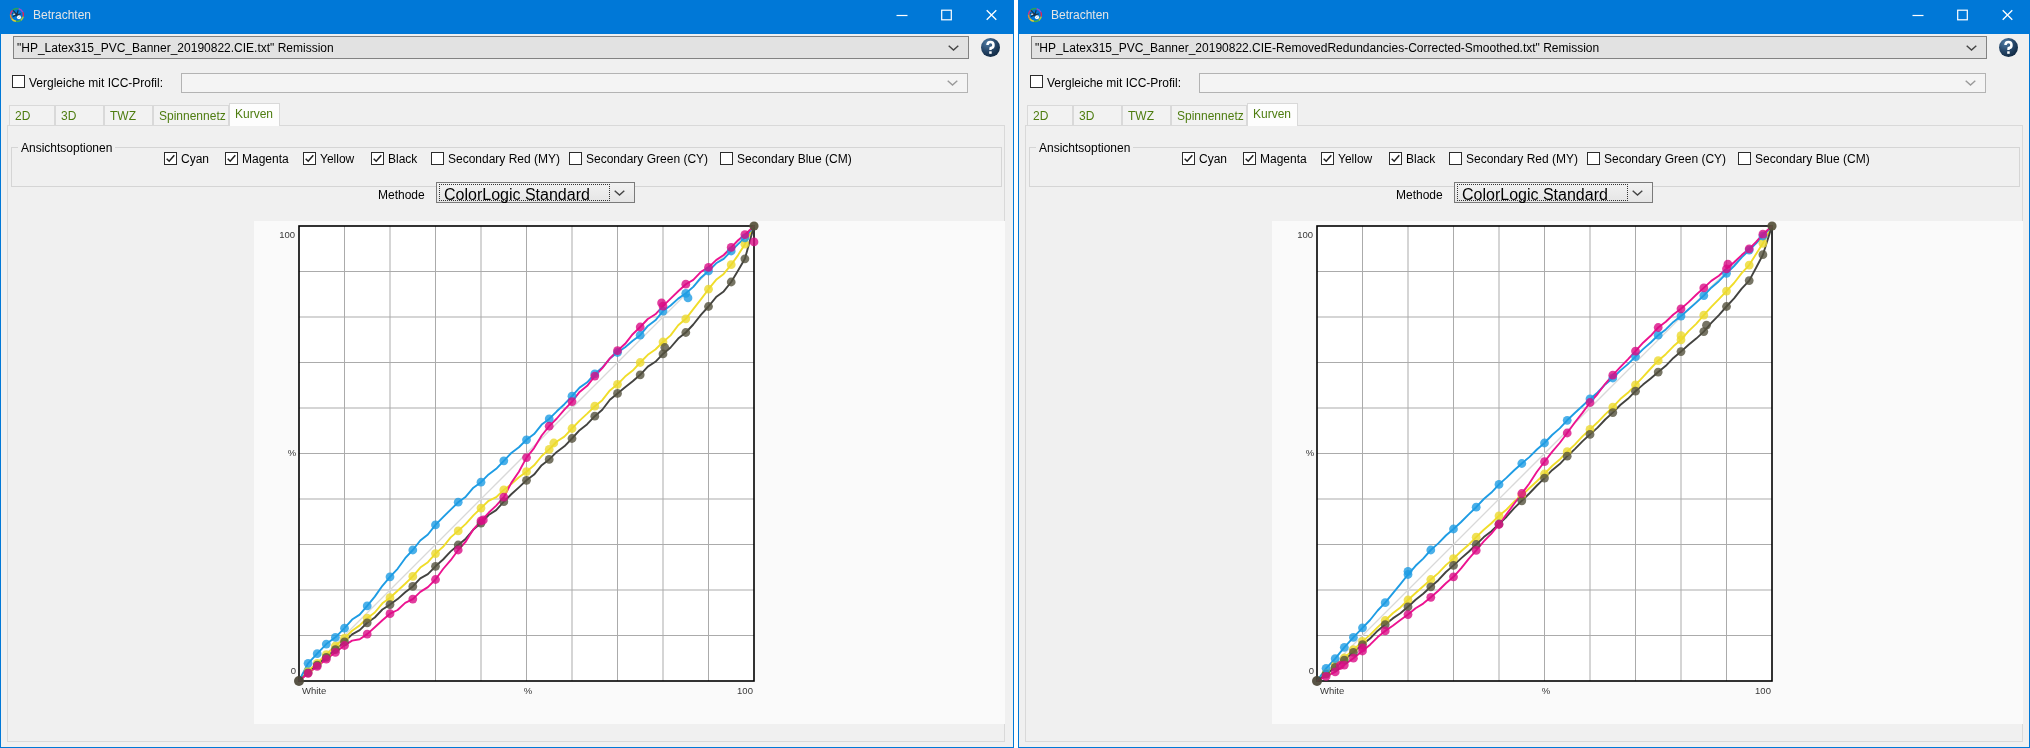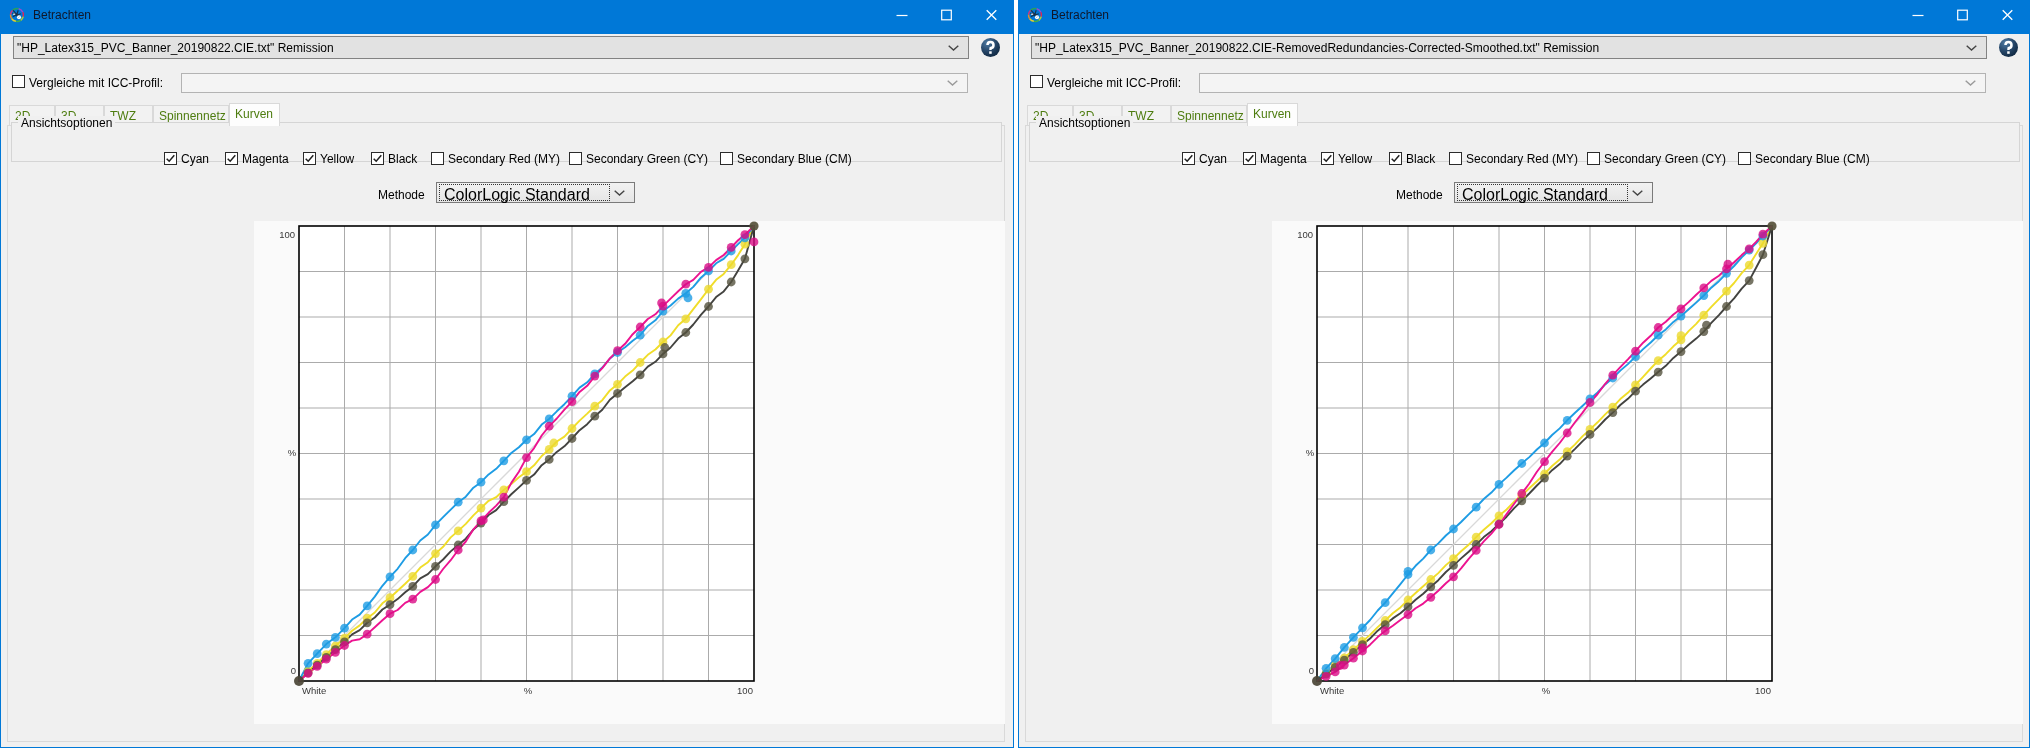--- a/index.html
+++ b/index.html
@@ -1,16 +1,16 @@
 <!DOCTYPE html>
 <html><head><meta charset="utf-8"><style>
 *{margin:0;padding:0;box-sizing:border-box}
 html,body{width:2030px;height:748px;background:#fff;font-family:"Liberation Sans",sans-serif;overflow:hidden}
 .win{position:absolute;top:0;height:748px;background:#f0f0f0;border:1px solid #0078d7;border-top:none}
-.tbar{position:absolute;left:-1px;top:0;right:-1px;height:34px;background:#0078d7;color:#0f172a}
+.tbar{position:absolute;left:-1px;top:0;right:-1px;height:34px;background:#0078d7;color:#e5e5e5}
 .ticon{position:absolute;left:9px;top:7px;width:16px;height:16px}
 .ttext{position:absolute;left:33px;top:8px;font-size:12px}
 .wbtns{position:absolute;right:0;top:0;width:135px;height:30px}
 .combo{position:absolute;background:#e6e6e6;border:1px solid #7a7a7a}
 .c1{left:12px;top:36px;width:956px;height:23px;background:#e2e2e2;border-color:#828282}
 .ct{position:absolute;left:3px;top:4px;font-size:12px;white-space:nowrap}
 .chev{position:absolute;right:9px;top:50%;margin-top:-3px;width:11px;height:6px;line-height:0;font-size:0}
 .chev svg{display:block}
 .help{position:absolute;left:980px;top:38px;width:19px;height:19px;border-radius:50%;
  background:radial-gradient(circle at 34% 26%,#4f7ba3 0%,#2a4b6e 40%,#142e49 72%,#0d2239 100%)}
@@ -20,21 +20,21 @@
 .cb .box svg{position:absolute;left:-1px;top:-1px}
 .cb .cl{position:absolute;left:17px;top:0;font-size:12px;white-space:nowrap}
 .cb.icc{top:75px}
 .cb.icc .cl{top:1px}
 .c2{left:180px;top:73px;width:787px;height:20px;background:#f4f4f4;border:1px solid #b3b3b3}
 .tabs{position:absolute;left:0;top:103px;height:22px}
 .tab{position:absolute;top:2px;height:20px;background:#f2f2f2;border:1px solid #d9d9d9;border-bottom:none;
  font-size:12px;padding:3px 0 0 5px;color:#4d7c0f}
 .tab.act{top:0;height:23px;background:#fdfdfd;z-index:3;}
 .page{position:absolute;left:6px;top:125px;width:998px;height:617px;border:1px solid #d9d9d9;background:#f0f0f0}
-.gbox{position:absolute;left:10px;top:122px;width:991px;height:40px;border:1px solid #d5d5d5;background:#f0f0f0}
+.gbox{position:absolute;left:10px;top:147px;width:991px;height:40px;border:1px solid #d5d5d5;background:#f0f0f0}
 .glab{position:absolute;left:6px;top:-7px;background:#f0f0f0;padding:0 3px;font-size:12px}
 .mlab{position:absolute;left:377px;top:188px;font-size:12px}
 .c3{left:435px;top:182px;width:199px;height:21px;background:linear-gradient(#f2f2f2,#e5e5e5)}
 .ct3{position:absolute;left:3px;top:2px;right:25px;bottom:2px;font-size:16px;padding:1px 0 0 4px;
  outline:1px dotted #333}
 .chart{position:absolute;left:253px;top:221px}
 .panel{position:absolute;left:253px;top:221px;width:751px;height:503px;background:#fafafa}
 </style></head><body>
 <div class="win" style="left:0px;width:1014px">
     <div class="tbar">

